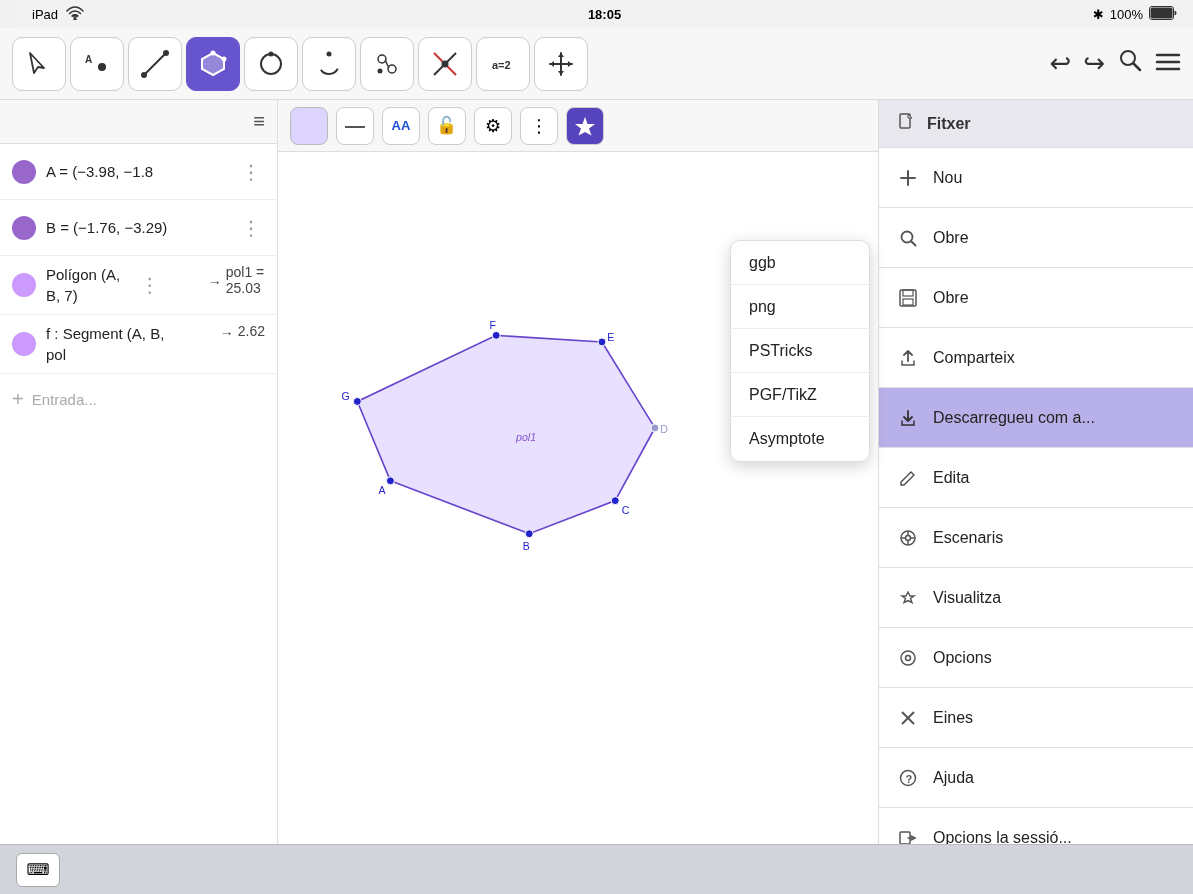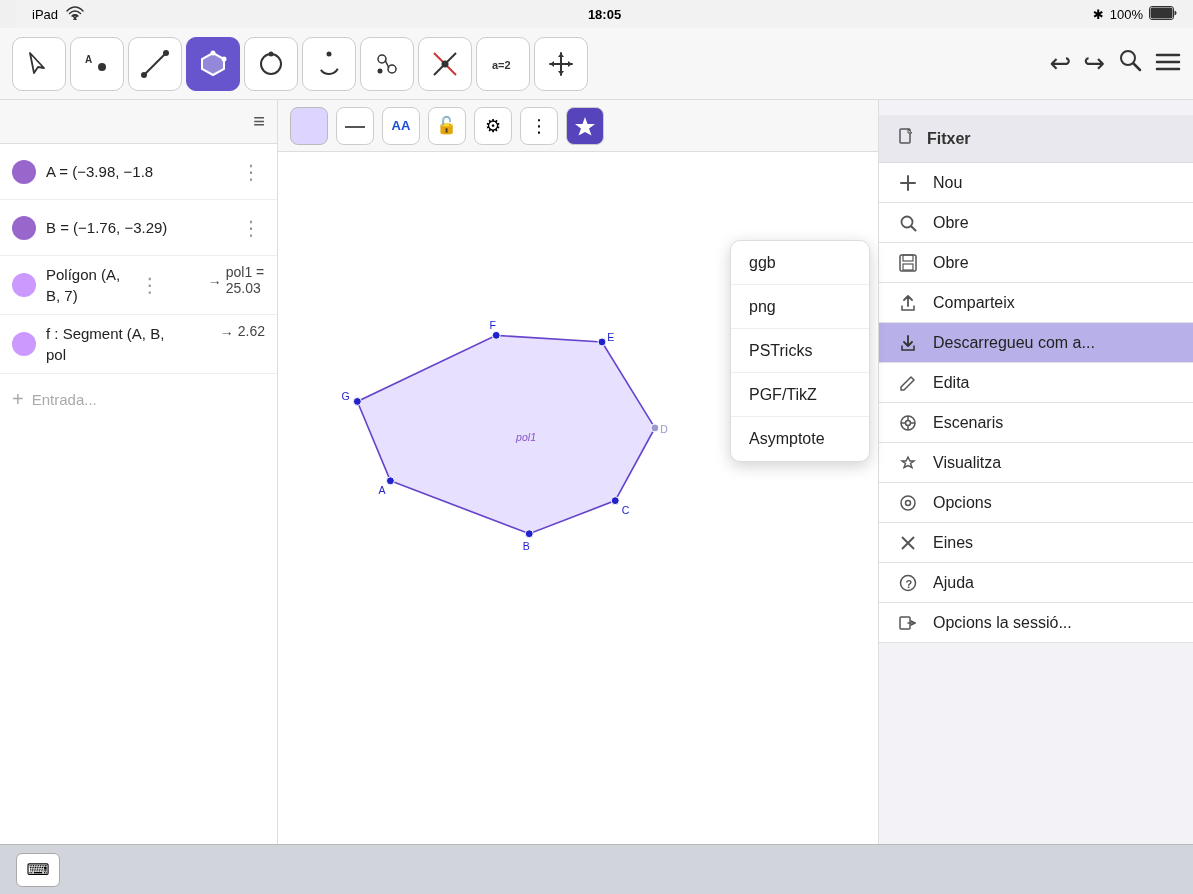--- a/index.html
+++ b/index.html
@@ -91,24 +91,23 @@
 
     
     #right-menu {
       position: absolute; top: 100px; right: 0; width: 315px; bottom: 50px;
       background: #f2f2f7; border-left: 1px solid #ddd; z-index: 150; overflow-y: auto;
     }
     .menu-section-header {
       height: 48px; display: flex; align-items: center; padding: 0 18px;
       background: #e8e8ee; font-size: 16px; font-weight: 600; color: #333;
       border-bottom: 1px solid #ddd;
-      margin-top: 15px;
     }
     .menu-item {
-      height: 40px; display: flex; align-items: center; padding: 0 18px; gap: 14px;
+      height: 60px; display: flex; align-items: center; padding: 0 18px; gap: 14px;
       font-size: 16px; color: #222; cursor: pointer; border-bottom: 1px solid #e0e0e6;
       background: #fff;
     }
     .menu-item.active { background: #b8b0e8; }
     .menu-icon { width: 22px; height: 22px; display: flex; align-items: center; justify-content: center; flex-shrink: 0; }
     .menu-label { flex: 1; }
 
     
     #bottom-bar {
       position: absolute; bottom: 0; left: 0; right: 0; height: 50px;

